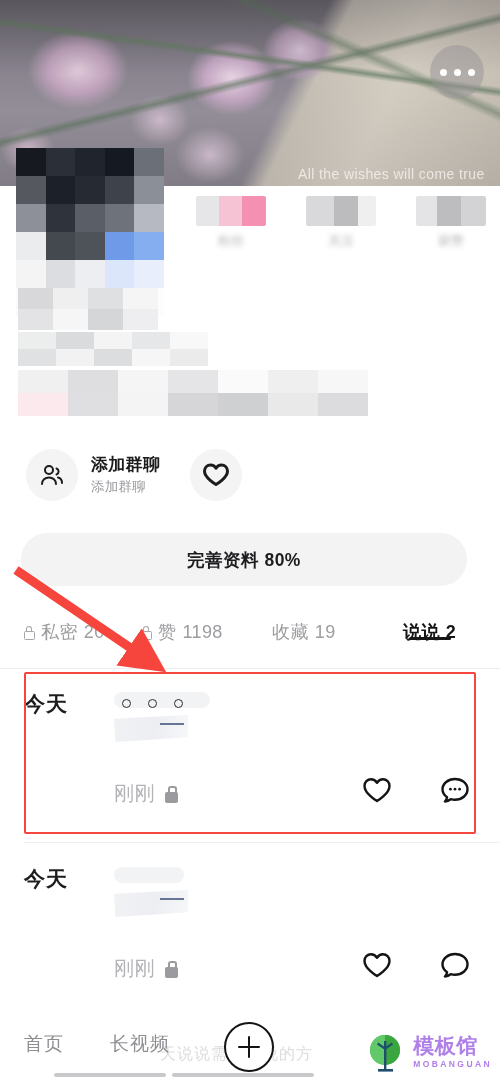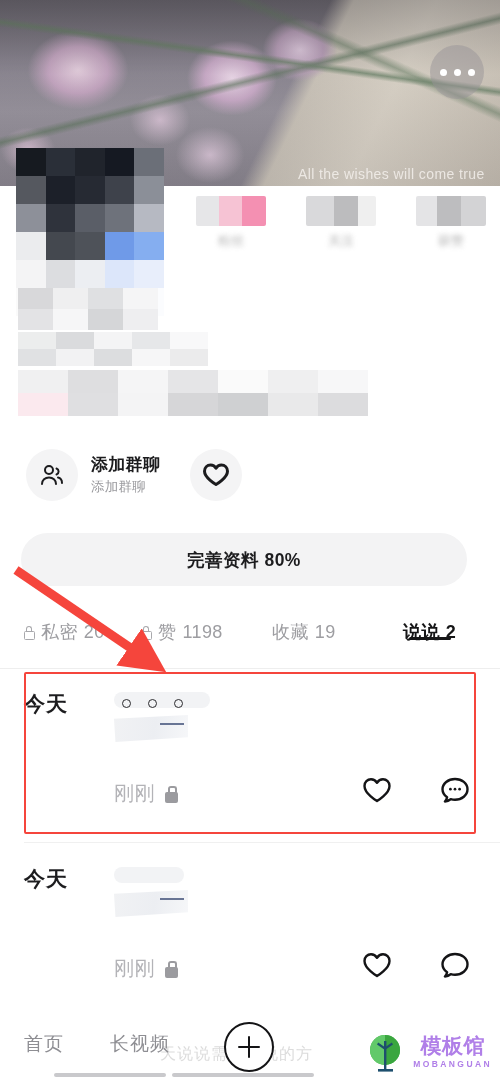--- a/index.html
+++ b/index.html
@@ -448,21 +448,21 @@
     bottom: 10px;
     display: flex;
     align-items: center;
     gap: 7px;
   }
   .wm-tree {
     position: relative;
     width: 42px; height: 42px;
     flex: none;
   }
-  .wm-text { line-height: 1; text-align: center; }
+  .wm-text { line-height: 1; }
   .wm-cn {
     font-size: 21px;
     font-weight: 700;
     color: #b07fe8;
     letter-spacing: .5px;
   }
   .wm-en {
     margin-top: 4px;
     font-size: 8.5px;
     font-weight: 700;

